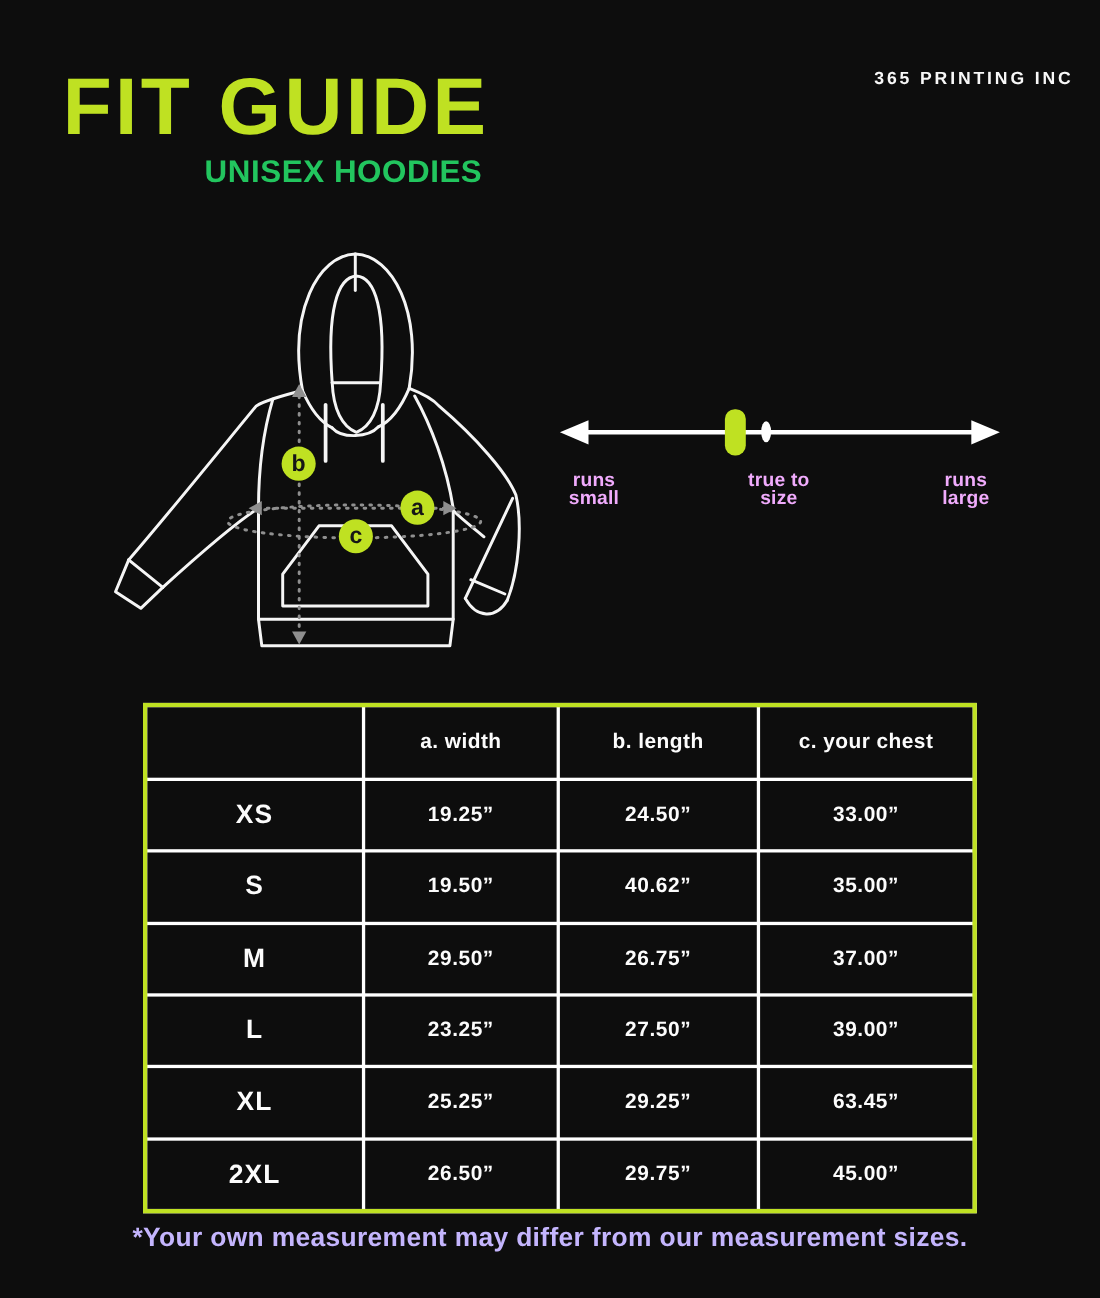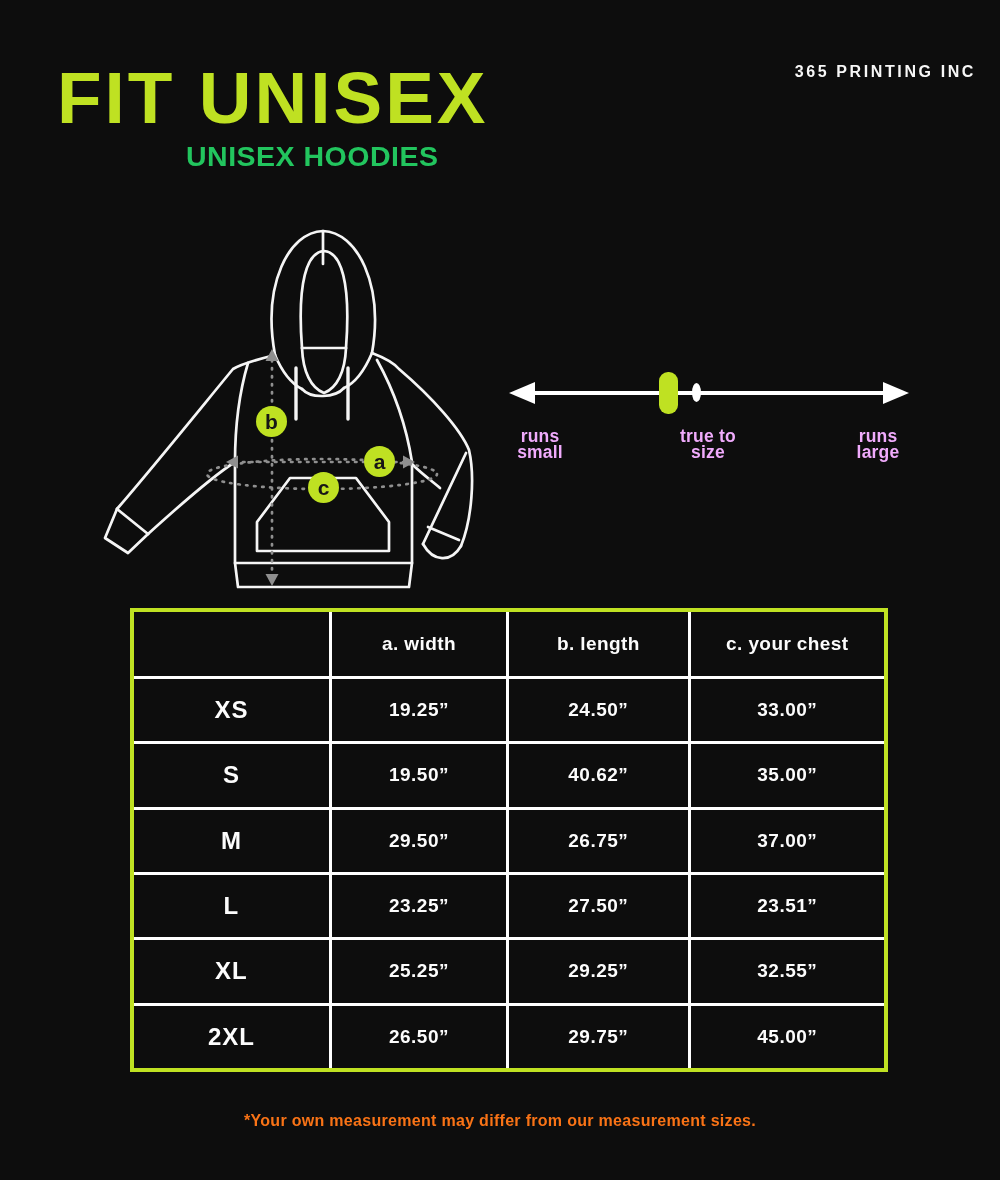--- a/index.html
+++ b/index.html
@@ -48,47 +48,47 @@
     position:absolute;top:429px;transform:translateX(-50%);
     width:64px;text-align:center;font-size:17.5px;line-height:15.5px;letter-spacing:0.2px;color:#f0abfc;
   }
   .scale-label.center{width:68px;}
   .lbl-left{left:540px;}
   .lbl-center{left:708px;}
   .lbl-right{left:878px;}
 
   
   .size-table{
-    position:absolute;left:130px;top:608px;width:758px;height:464px;
+    position:absolute;left:130px;top:639px;width:758px;height:464px;
     box-sizing:border-box;border:4px solid #bfe122;background:#ffffff;
     display:grid;
     grid-template-columns:26.3fr 23.5fr 24.1fr 26.1fr;
     grid-template-rows:64px repeat(6,1fr);
     gap:3px;
   }
   .cell{
     background:#0d0d0d;display:flex;align-items:center;justify-content:center;
     color:#fcfcfc;
   }
   .cell.colhead{font-size:19px;letter-spacing:0.4px;}
   .cell.size{font-size:24px;letter-spacing:1px;}
   .cell.val{font-size:19px;letter-spacing:0.5px;}
 
   .footnote{
     position:absolute;left:0;right:0;top:1112px;text-align:center;
-    font-size:16px;letter-spacing:0.3px;color:#f97316;
+    font-size:24px;letter-spacing:0.3px;color:#c4b5fd;
   }
 </style>
 </head>
 <body>
 
 <div class="layer">
 
   <div class="brand">365 PRINTING INC</div>
-  <div class="title">FIT UNISEX</div>
+  <div class="title">FIT GUIDE</div>
   <div class="subtitle">UNISEX HOODIES</div>
 
   <svg class="hoodie" viewBox="0 0 400 380">
     <g stroke="#f5f5f5" stroke-width="2.7" fill="none" stroke-linecap="round" stroke-linejoin="round">
 
       <path d="M180,133 C167,62 194,10 228,9 C262,10 289,62 277,131"></path>
       <path d="M228,9 L228,42"></path>
       <path d="M207,126 C202,60 212,30 229,29 C246,30 256,60 251,126"></path>
       <path d="M207,126 L251,126"></path>
       <path d="M207,126 C208,150 216,166 229,171 C242,166 250,150 251,126"></path>
@@ -170,26 +170,26 @@
     <div class="cell val">35.00”</div>
 
     <div class="cell size">M</div>
     <div class="cell val">29.50”</div>
     <div class="cell val">26.75”</div>
     <div class="cell val">37.00”</div>
 
     <div class="cell size">L</div>
     <div class="cell val">23.25”</div>
     <div class="cell val">27.50”</div>
-    <div class="cell val">23.51”</div>
+    <div class="cell val">39.00”</div>
 
     <div class="cell size">XL</div>
     <div class="cell val">25.25”</div>
     <div class="cell val">29.25”</div>
-    <div class="cell val">32.55”</div>
+    <div class="cell val">63.45”</div>
 
     <div class="cell size">2XL</div>
     <div class="cell val">26.50”</div>
     <div class="cell val">29.75”</div>
     <div class="cell val">45.00”</div>
   </div>
 
   <div class="footnote">*Your own measurement may differ from our measurement sizes.</div>
 
 </div>

